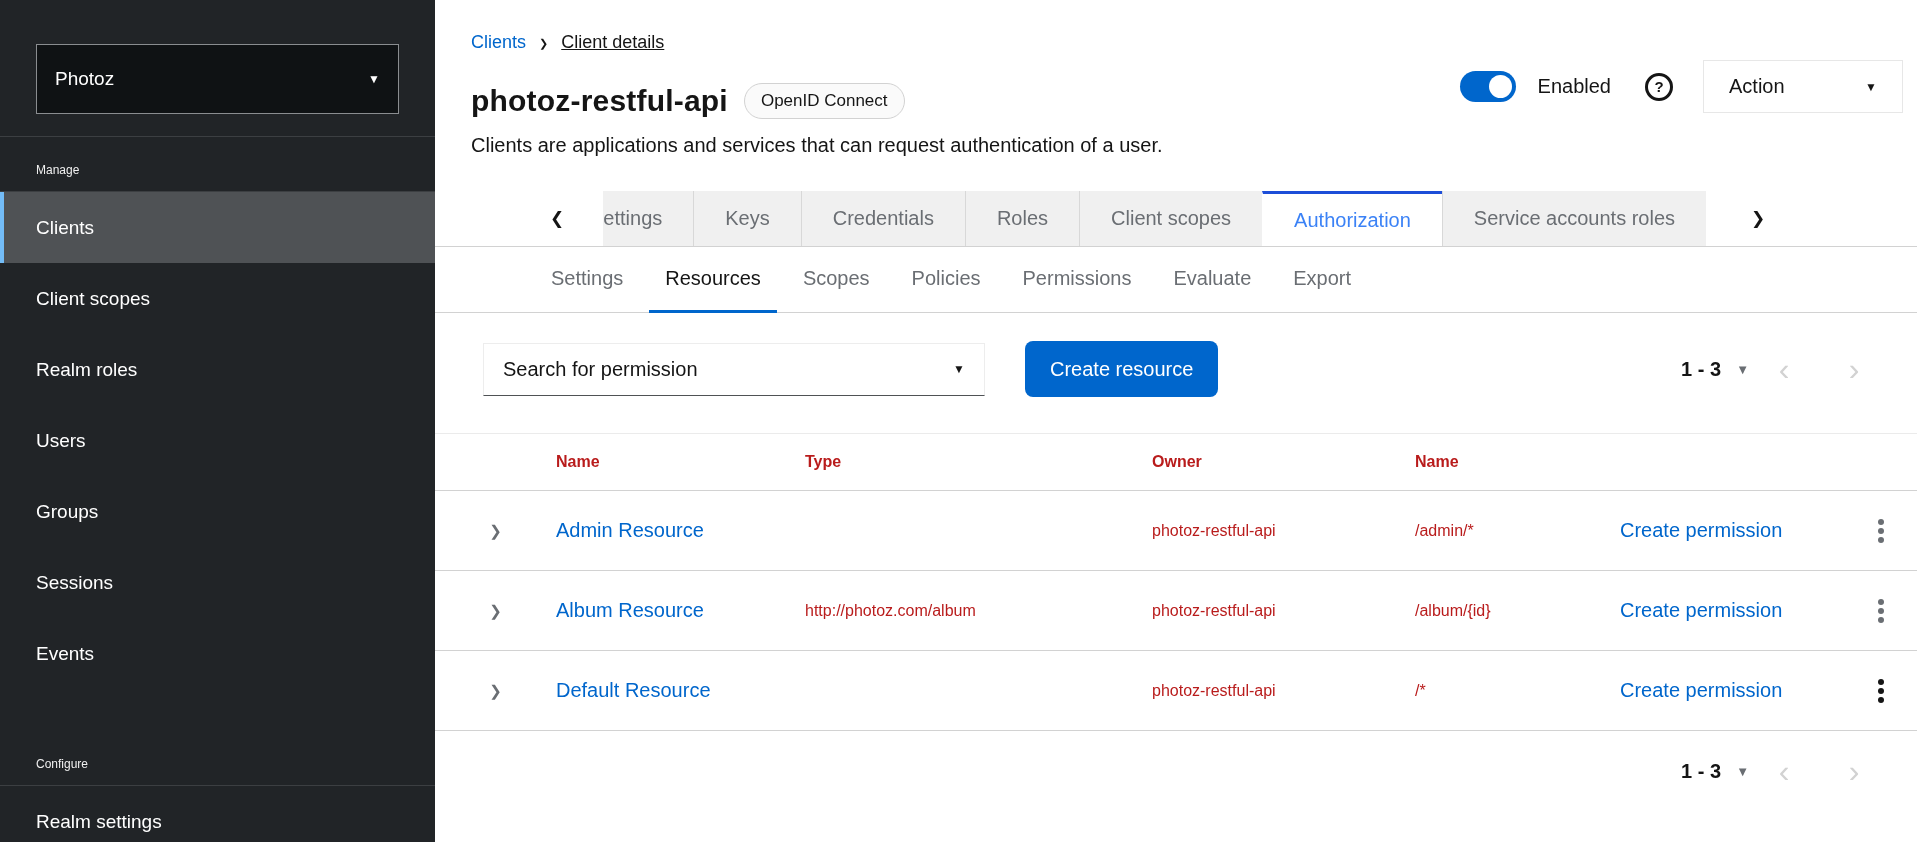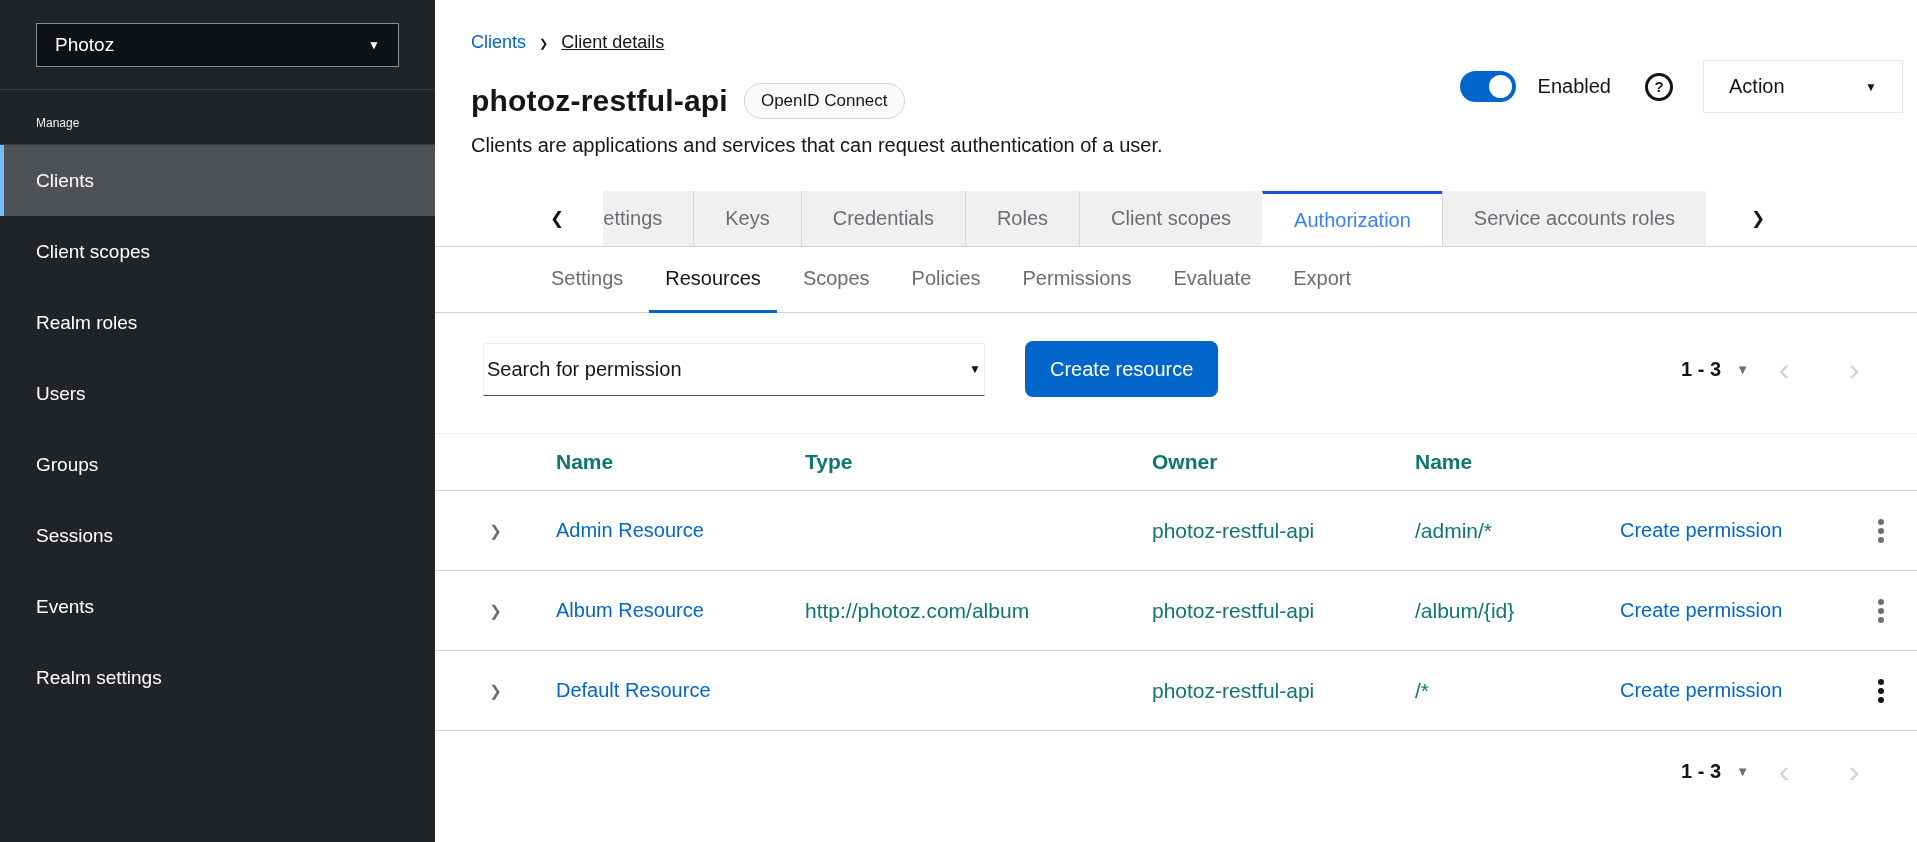--- a/index.html
+++ b/index.html
@@ -2,22 +2,22 @@
 <html><head>
 <meta charset="utf-8">
 <style>
   *{margin:0;padding:0;box-sizing:border-box;font-family:"Liberation Sans","DejaVu Sans",sans-serif;}
   html,body{width:1917px;height:842px;overflow:hidden;background:#fff;}
   .app{display:flex;width:1917px;height:842px;}
 
   
   .sidebar{width:435px;flex:0 0 435px;background:#212427;color:#fff;overflow:hidden;}
   .realm-wrap{padding:23px 36px 22px;border-bottom:1px solid #3c3f42;}
-  .realm-selector{width:100%;height:44px;background:#0f1214;border:1px solid #8a8d90;color:#fff;
-    display:flex;align-items:center;justify-content:space-between;padding:0 18px;font-size:19px;cursor:pointer;}
+  .realm-selector{width:100%;height:70px;background:#0f1214;border:1px solid #8a8d90;color:#fff;
+    display:flex;align-items:center;justify-content:space-between;padding:0 18px;font-size:19px;cursor:pointer;margin-top:21px;}
   .realm-caret{font-size:12px;color:#fff;}
   .side-header{padding:26px 36px 14px;font-size:12px;color:#f0f0f0;border-bottom:1px solid #3c3f42;}
   .side-header.gap{margin-top:42px;}
   .side-item{display:flex;align-items:center;height:71px;padding-left:36px;font-size:19px;color:#fff;
     text-decoration:none;cursor:pointer;background:transparent;border:none;width:100%;text-align:left;}
   .side-item.active{background:#4f5255;border-left:4px solid #73bcf7;padding-left:32px;}
 
   
   .main{flex:1;min-width:0;background:#fff;}
   .page-head{padding:32px 0 0 36px;position:relative;}
@@ -52,35 +52,35 @@
 
   
   .subtabs{margin-top:12px;display:flex;gap:10px;padding-left:100px;border-bottom:1px solid #d2d2d2;}
   .subtab{position:relative;border:none;background:transparent;color:#6a6e73;font-size:20px;padding:8px 16px 22px;cursor:pointer;}
   .subtab.active{color:#151515;}
   .subtab.active::after{content:"";position:absolute;left:0;right:0;bottom:-1px;height:3px;background:#0066cc;}
 
   
   .toolbar{margin-top:28px;display:flex;align-items:center;padding-left:48px;}
   .search-select{width:502px;height:53px;border:1px solid #ededed;border-bottom:1px solid #4f5255;background:#fff;
-    display:flex;align-items:center;justify-content:space-between;padding:0 3px;font-size:20px;color:#151515;cursor:pointer;}
+    display:flex;align-items:center;justify-content:space-between;padding:0 19px;font-size:20px;color:#151515;cursor:pointer;}
   .create-btn{margin-left:40px;height:56px;padding:0 25px;background:#0066cc;color:#fff;border:none;border-radius:8px;
     font-size:20px;cursor:pointer;}
   .pager{display:flex;align-items:center;margin-left:auto;padding-right:28px;}
   .pager-range{display:flex;align-items:center;gap:15px;background:none;border:none;font-size:20px;font-weight:700;
     color:#151515;cursor:pointer;}
   .caret-gray{font-size:13px;color:#6a6e73;}
   .pg{background:none;border:none;font-size:32px;color:#d2d2d2;width:70px;text-align:center;cursor:pointer;line-height:1;}
 
   
   .table{margin-top:36px;}
   .trow{display:grid;grid-template-columns:121px 249px 347px 263px 189px 241px 1fr;align-items:center;
     border-bottom:1px solid #d2d2d2;height:80px;}
   .trow.thead{height:58px;border-top:1px solid #ebebeb;}
-  .cell{font-size:21px;color:#0f766e;overflow:hidden;white-space:nowrap;}
+  .cell{font-size:16px;color:#b91c1c;overflow:hidden;white-space:nowrap;}
   .cell.h{font-weight:700;}
   .expander{background:none;border:none;color:#6a6e73;font-size:15px;justify-self:center;cursor:pointer;font-weight:700;}
   .cell.link{color:#0066cc;text-decoration:none;cursor:pointer;background:none;border:none;text-align:left;font-size:20px;}
   .c-act{padding-left:16px;}
   .kebab{background:none;border:none;display:flex;flex-direction:column;align-items:center;gap:3px;justify-self:center;
     cursor:pointer;padding:6px;}
   .kebab i{width:6px;height:6px;border-radius:50%;background:#6a6e73;}
   .kebab.dark i{background:#151515;}
   .bottom-pager-row{display:flex;justify-content:flex-end;margin-top:24px;}
 </style>
@@ -98,20 +98,21 @@
     </div>
     <nav id="sideNav">
         <div class="side-header">Manage</div>
         <button class="side-item active">Clients</button>
         <button class="side-item">Client scopes</button>
         <button class="side-item">Realm roles</button>
         <button class="side-item">Users</button>
         <button class="side-item">Groups</button>
         <button class="side-item">Sessions</button>
         <button class="side-item">Events</button>
+        <div class="side-header gap">Configure</div>
         <button class="side-item">Realm settings</button>
       </nav>
   </aside>
 
   <main class="main">
 
     <div class="page-head">
       <nav class="breadcrumb" id="breadcrumb">
           <a class="bc-link">Clients</a>
           <span class="bc-sep">❯</span>

